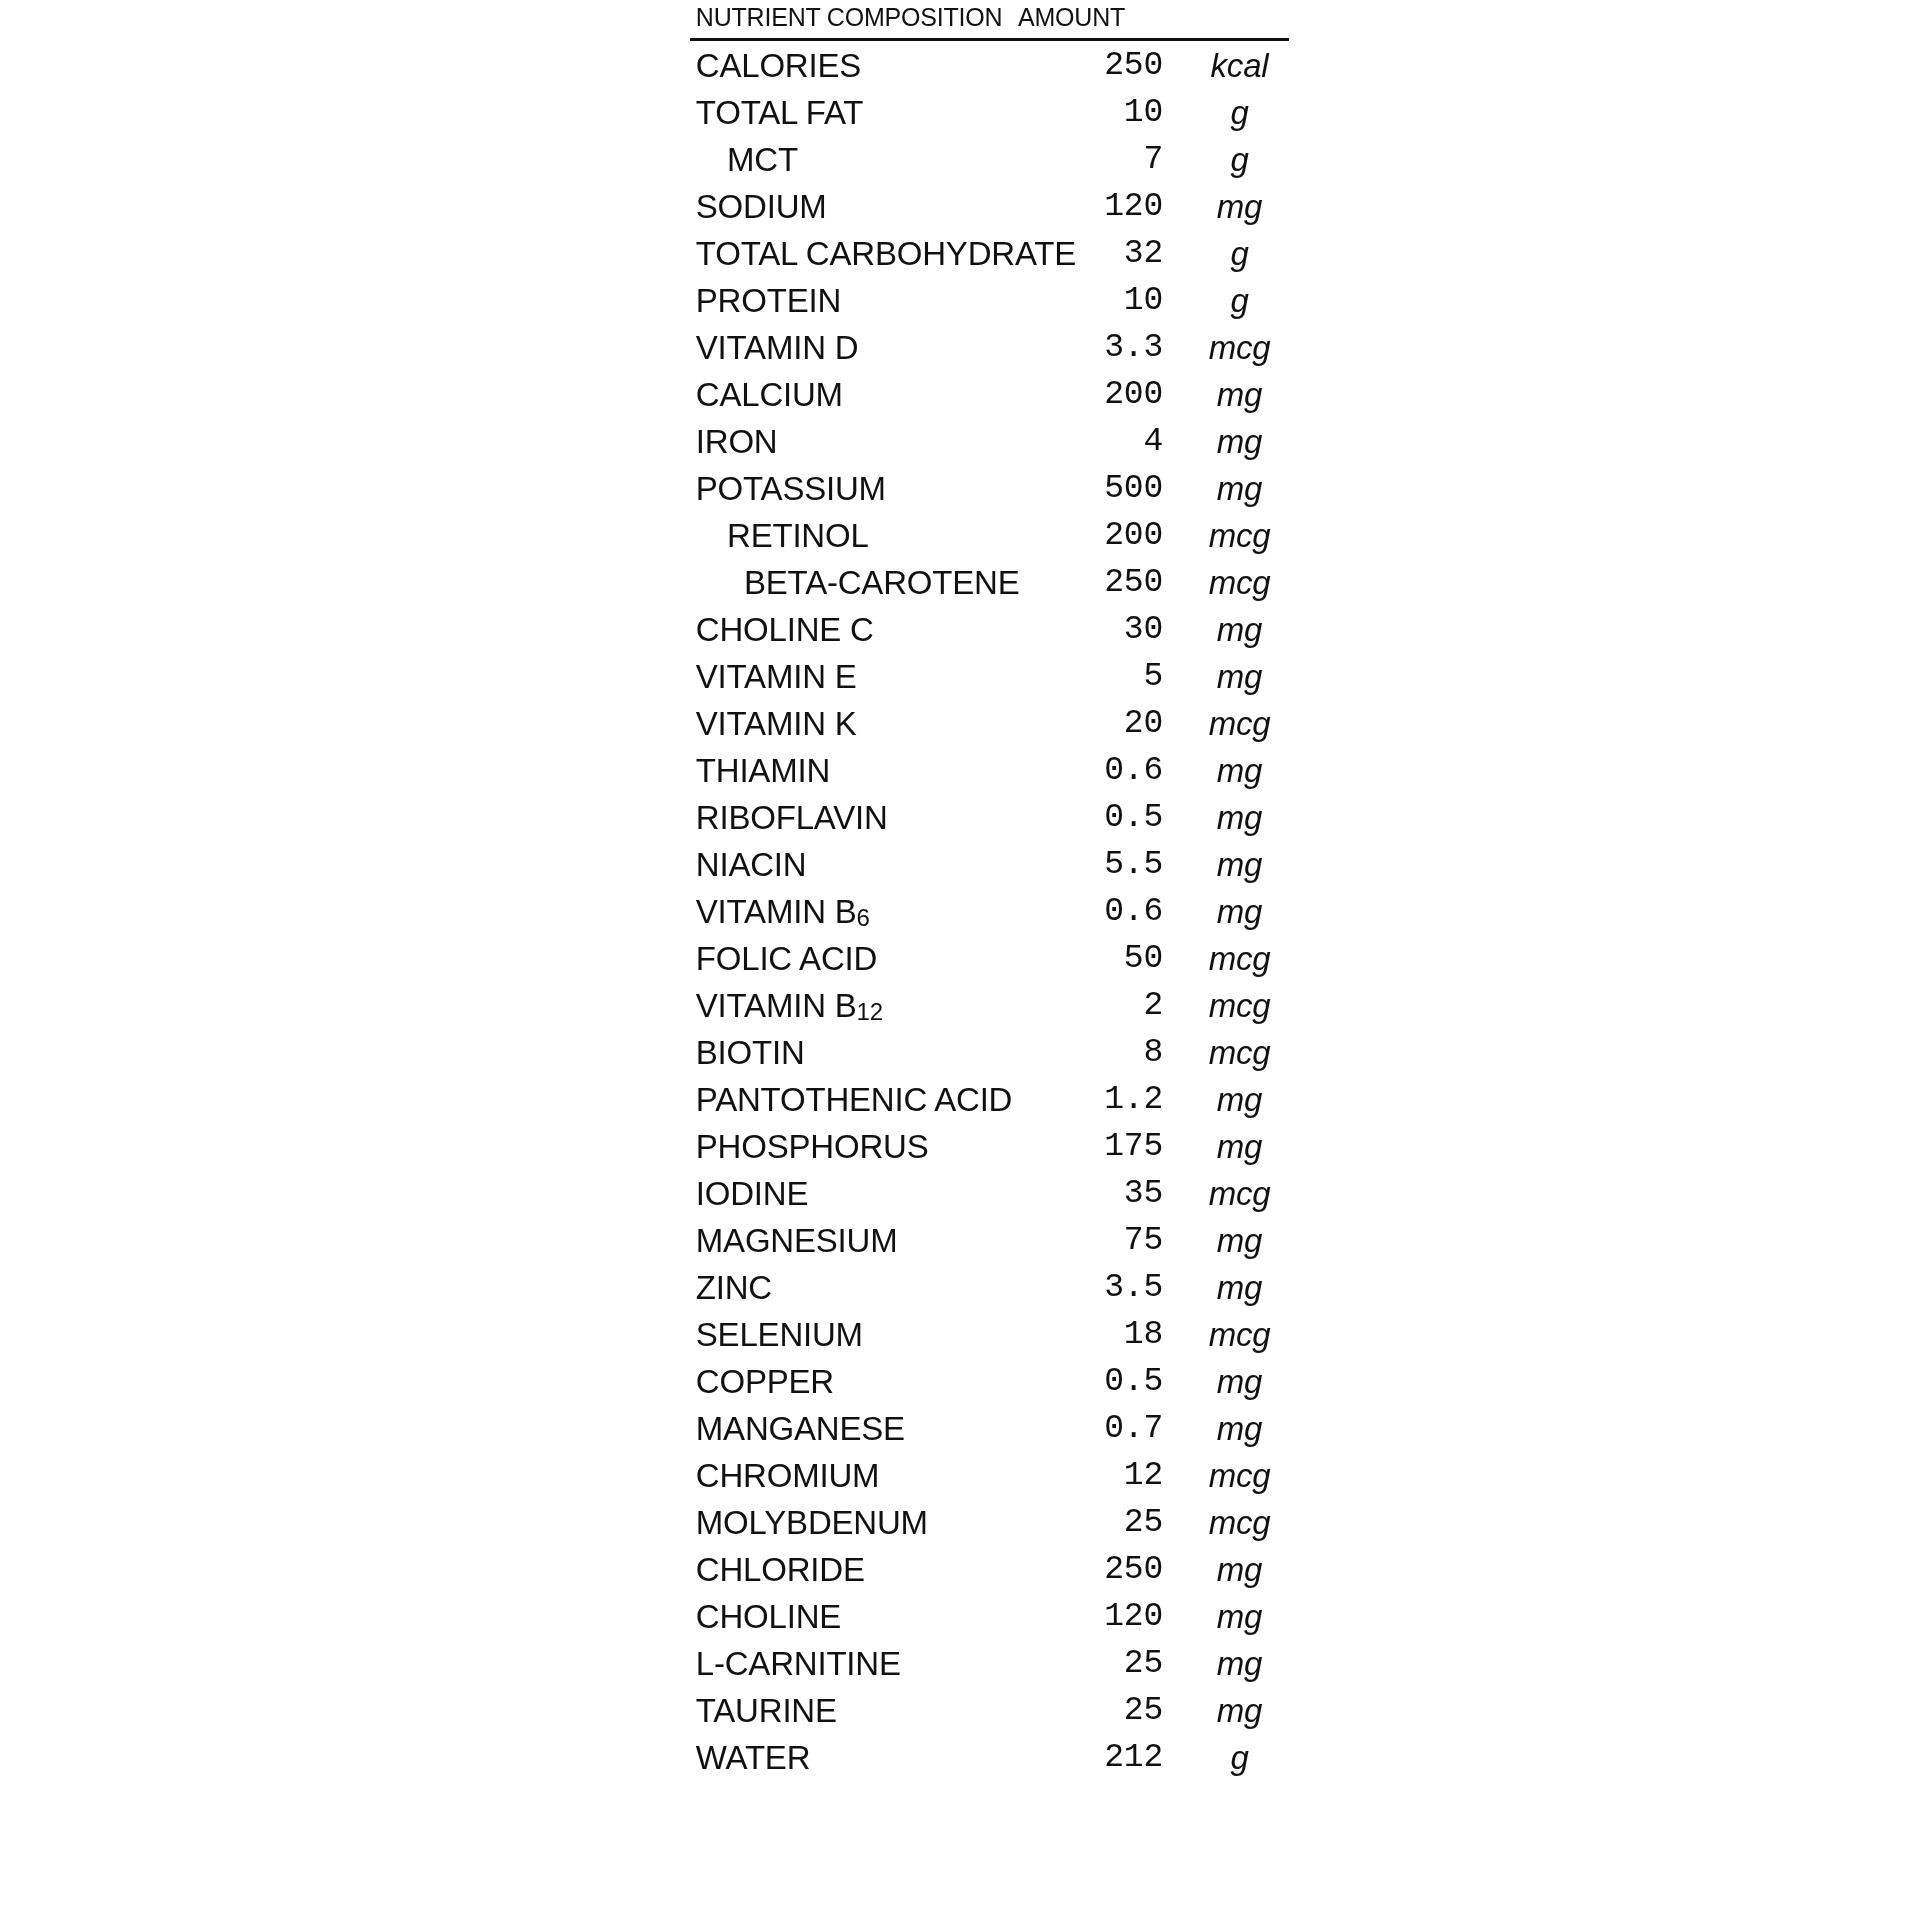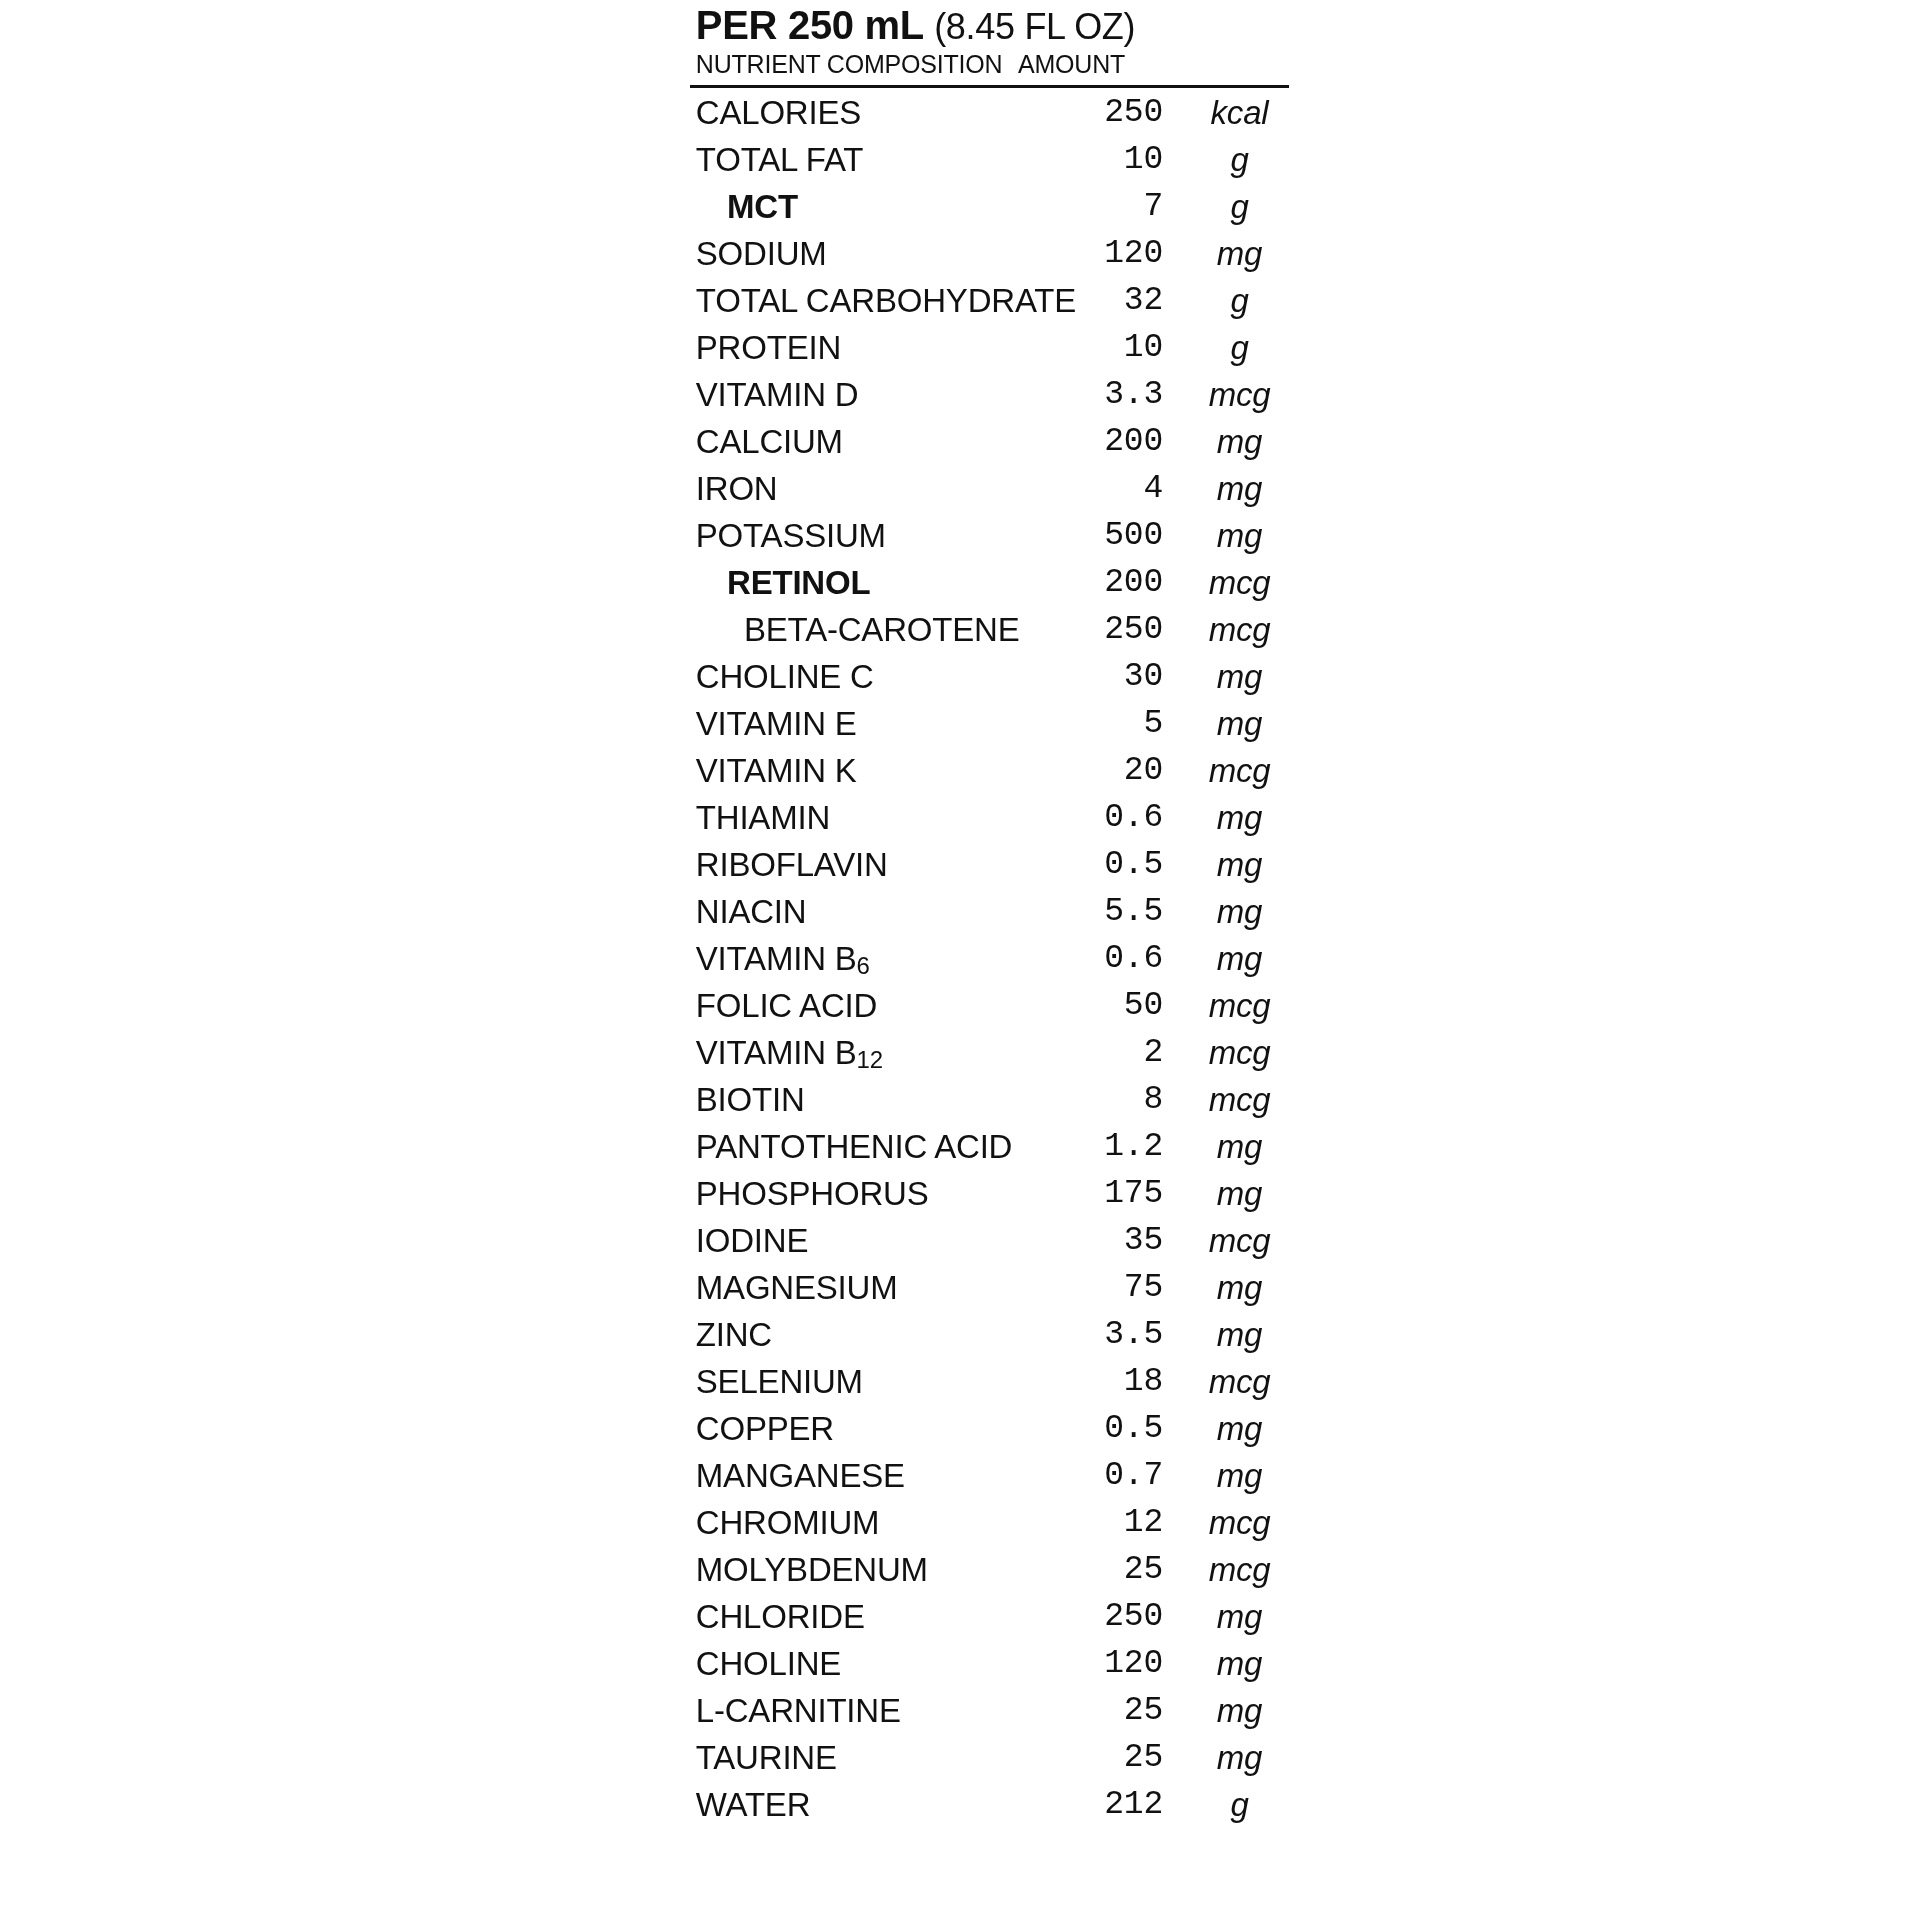--- a/index.html
+++ b/index.html
@@ -78,21 +78,21 @@
   }
   .r-name {
     position: absolute;
     left: 5.8px;
     top: 0;
     font-size: 33px;
     letter-spacing: -0.2px;
     white-space: nowrap;
     line-height: 1.05;
   }
-  .r-name.indent1 { left: 37px; font-weight: bold; }
+  .r-name.indent1 { left: 37px; }
   .r-name.indent2 { left: 54px; }
   .r-amount {
     position: absolute;
     left: 280px;
     width: 193px;
     text-align: right;
     top: 0;
     font-size: 33px;
     letter-spacing: -0.2px;
     line-height: 1.05;
@@ -115,21 +115,20 @@
     position: relative;
     top: 3.9px;
   }
 </style>
 </head>
 <body>
 
 <div class="panel">
 
   <div class="title-block">
-    <div class="title-line2"><span>PER 250 mL</span> <span class="sub">(8.45 FL OZ)</span></div>
   </div>
 
   <div class="col-head">
     <div class="ch-name">NUTRIENT COMPOSITION</div>
     <div class="ch-amount">AMOUNT</div>
   </div>
   <div class="rule"></div>
 
   <div class="rows" id="rows-container">
       <div class="row">

